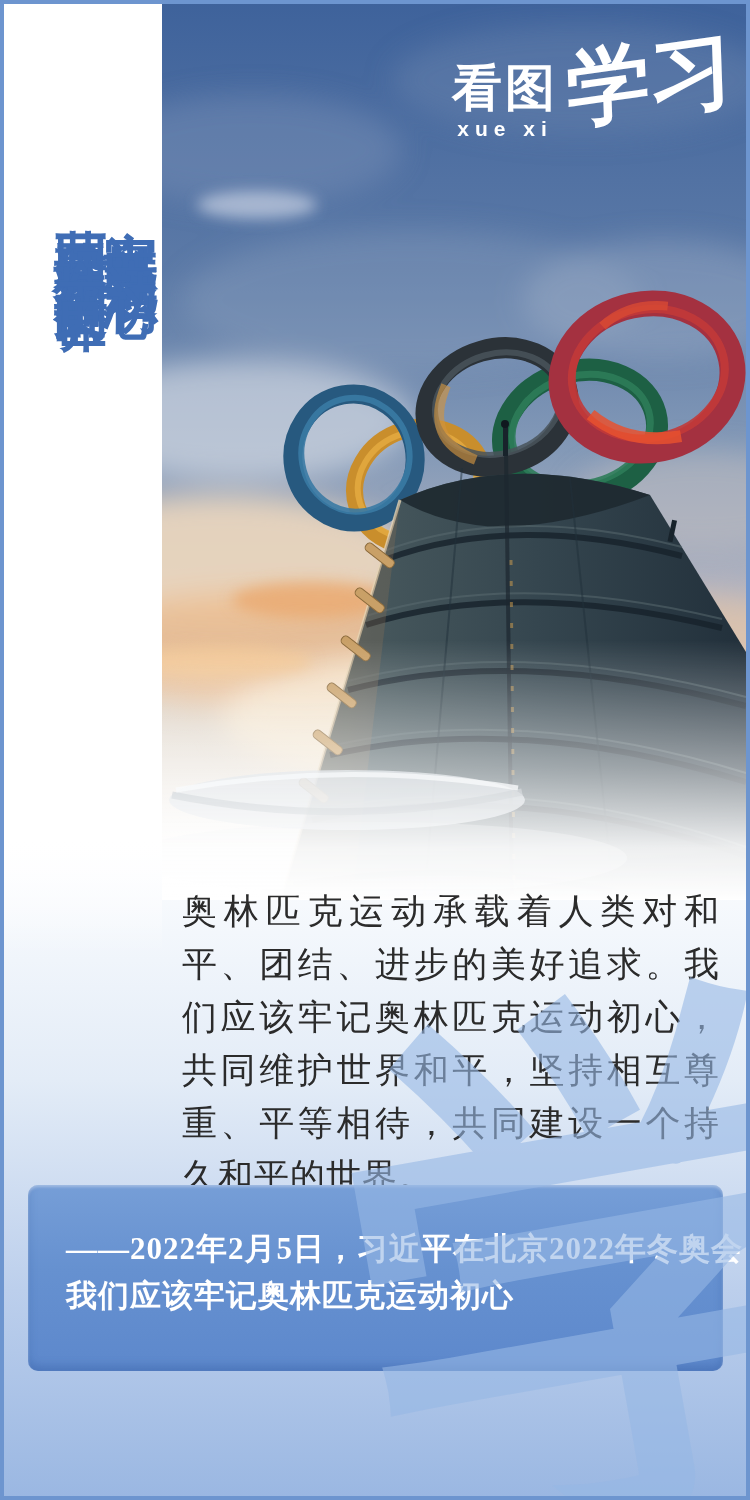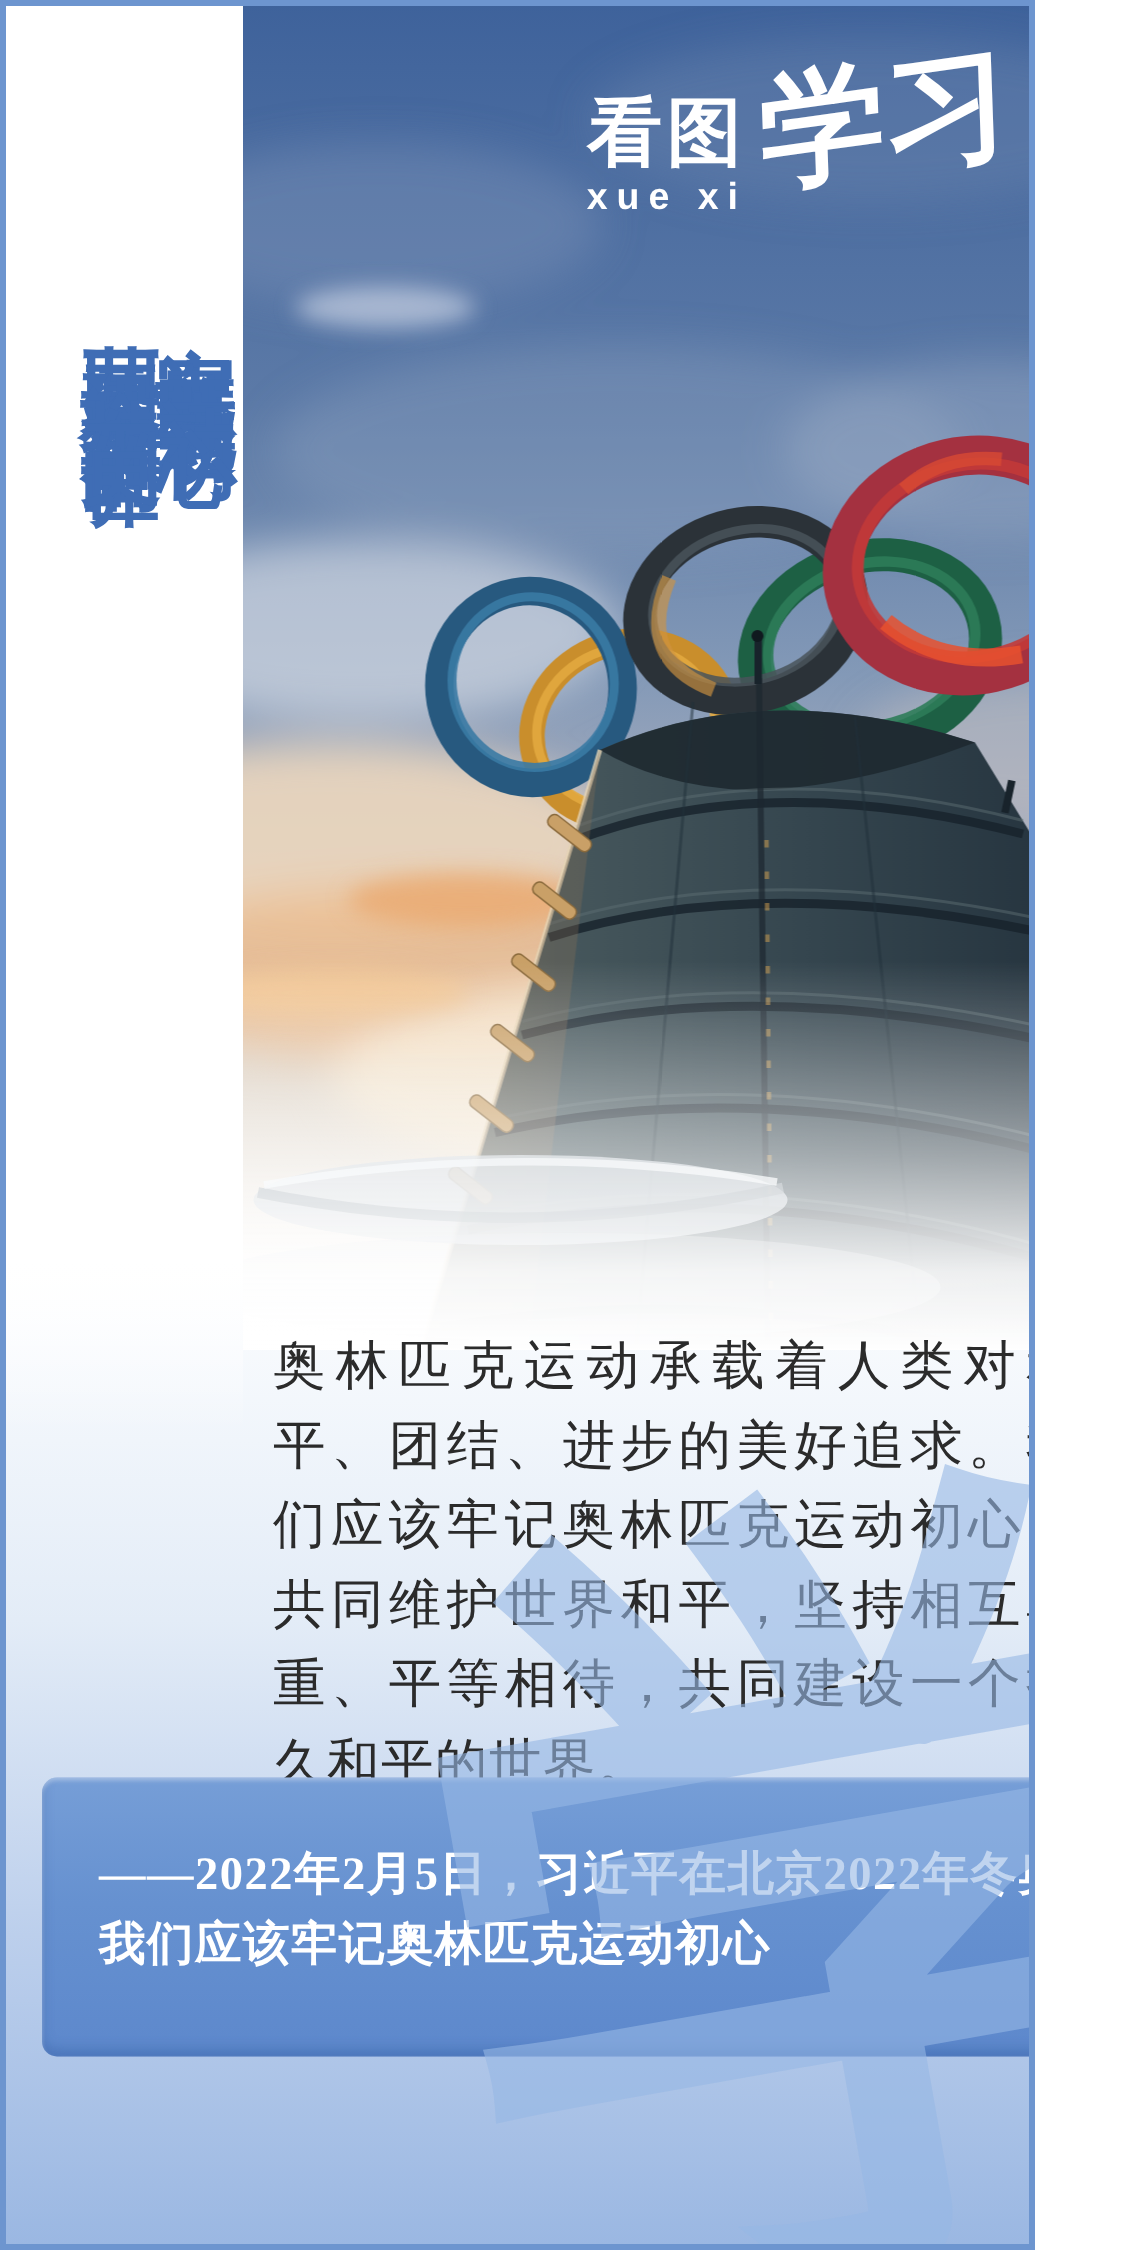--- a/index.html
+++ b/index.html
@@ -1,17 +1,17 @@
 <!DOCTYPE html>
 <html><head>
 <meta charset="utf-8">
 <style>
   html,body{margin:0;padding:0;background:#ffffff;}
   .poster{
-    position:relative;width:690px;height:1500px;overflow:hidden;
+    position:relative;width:750px;height:1500px;overflow:hidden;
     background:linear-gradient(180deg,#ffffff 0%,#fdfeff 56%,#e3ecf7 72%,#bccfec 86%,#9ab7e2 100%);
     font-family:"Liberation Sans","DejaVu Sans",sans-serif;
   }
   .frame{position:absolute;inset:0;border:4px solid #6d95cf;z-index:9;pointer-events:none;}
   
   .photo{position:absolute;left:162px;top:0;width:584px;height:900px;z-index:1;}
   .photo svg{display:block;}
   
   .headline-panel{
     position:absolute;left:4px;top:4px;width:158px;height:950px;z-index:2;
@@ -21,21 +21,21 @@
     position:absolute;top:182px;right:6px;height:790px;
     writing-mode:vertical-rl;
     font-family:"Liberation Serif","DejaVu Serif",serif;font-weight:bold;
     font-size:54px;line-height:50px;letter-spacing:6px;color:#3f6db5;
   }
   .headline span{display:block;}
   
   .brand{position:absolute;top:36px;right:16px;z-index:3;color:#ffffff;display:flex;align-items:flex-start;}
   .brand-left{text-align:center;margin-top:26px;}
   .brand-title{font-size:50px;font-weight:bold;letter-spacing:3px;line-height:1.05;}
-  .brand-sub{font-size:25px;font-weight:bold;letter-spacing:6px;margin-top:2px;}
+  .brand-sub{font-size:21px;font-weight:bold;letter-spacing:6px;margin-top:2px;}
   .brand-calli{
     font-family:"Liberation Serif","DejaVu Serif",serif;
     font-size:84px;line-height:1.05;margin-left:8px;
     transform:rotate(-8deg) skewX(-6deg);font-weight:bold;
   }
   
   .paragraph{
     position:absolute;left:182px;top:884px;width:538px;z-index:2;
     font-family:Liberation Sans, sans-serif;
     font-size:35px;line-height:53px;letter-spacing:1px;color:#2b2b2b;text-align:justify;

